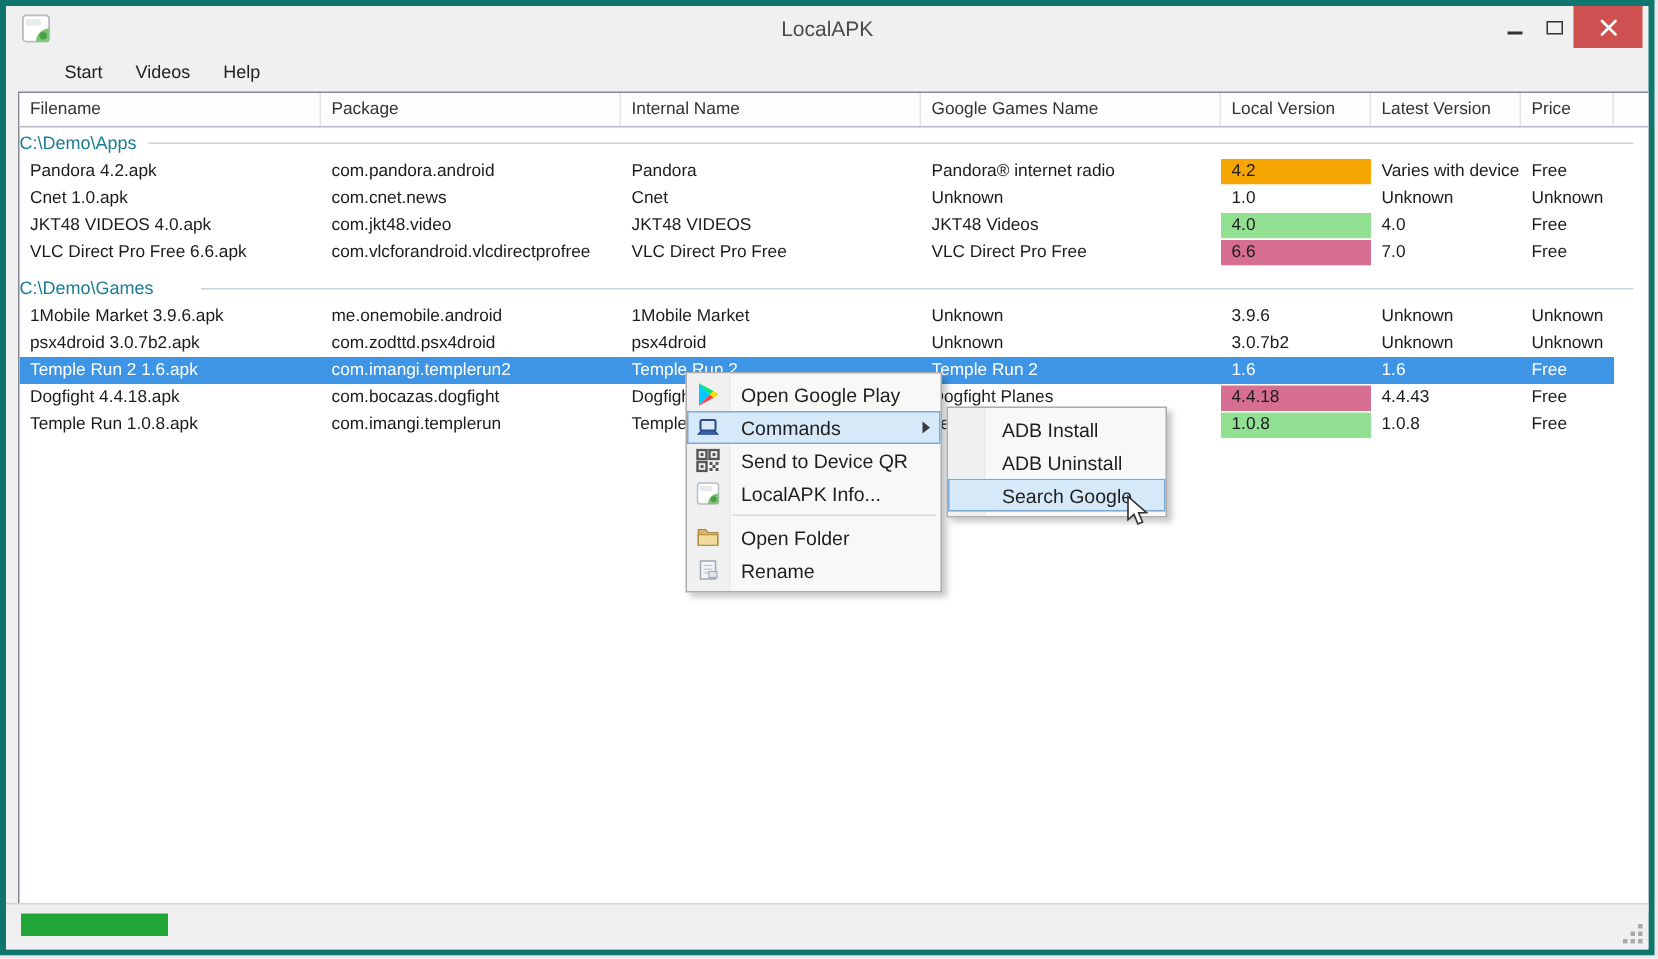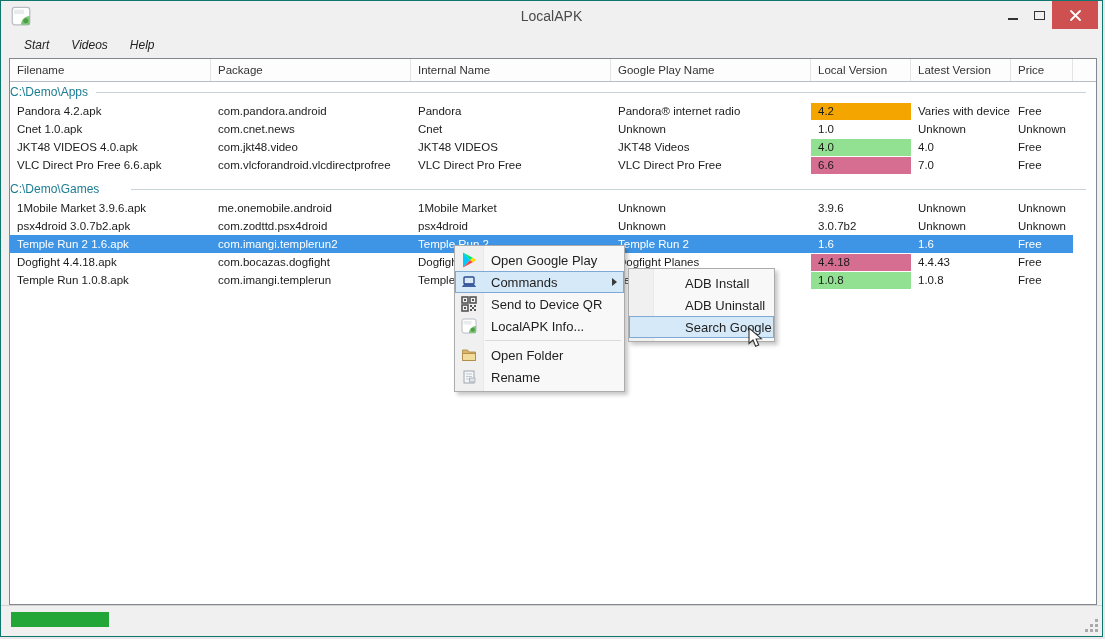--- a/index.html
+++ b/index.html
@@ -1,32 +1,32 @@
 <!DOCTYPE html>
 <html><head>
 <meta charset="utf-8">
 <style>
   html,body{margin:0;padding:0;background:#E8E8E8;}
   *{box-sizing:border-box;}
-  .window{position:relative;width:1103px;height:637px;margin:0;border:1px solid #0f766e;
+  .window{position:relative;width:1103px;height:637px;margin:0;border:4px solid #0f766e;
     background:#F0F0F0;font-family:"Liberation Sans",sans-serif;overflow:hidden;}
   
   .titlebar{position:absolute;left:0;top:0;right:0;height:30px;}
   .app-icon{position:absolute;left:10px;top:5px;width:20px;height:20px;}
   .app-icon svg{width:20px;height:20px;}
   .win-title{position:absolute;left:0;right:0;top:0;height:30px;line-height:30px;
     text-align:center;font-size:14px;color:#4A4A4A;}
   .win-controls{position:absolute;right:4px;top:0;height:28px;display:flex;align-items:stretch;}
   .wc{width:26px;display:flex;align-items:center;justify-content:center;cursor:default;}
   .wc.close{width:46px;}
   .glyph-min{width:10px;height:2px;background:#333;margin-top:8px;}
   .glyph-max{width:11px;height:9px;border:1.5px solid #333;background:transparent;}
   
   .menubar{position:absolute;left:0;top:30px;right:0;height:27px;display:flex;
-    align-items:center;padding-left:12px;font-size:12px;color:#222;font-style:italic;}
+    align-items:center;padding-left:28px;font-size:12px;color:#222;}
   .menubar-item{padding:5px 11px;}
   
   .table{position:absolute;left:8px;top:57px;width:1088px;height:547px;background:#fff;
     border:1px solid #828790;font-size:11.5px;color:#1B1B1B;overflow:hidden;}
   .thead{display:flex;height:23px;line-height:23px;border-bottom:1px solid #B6BCC2;color:#333;background:#FDFDFD;}
   .th{padding-left:7px;border-right:1px solid #E4E4E4;white-space:nowrap;overflow:hidden;}
   .th.filler{flex:1;border-right:none;}
   .group-row{display:flex;align-items:center;height:20px;}
   .group-label{padding-left:0;white-space:pre;font-size:12px;}
   .group-line{flex:1;height:1px;background:#C9D3DA;margin:0 10px 0 8px;}
@@ -41,21 +41,21 @@
   .grip{position:absolute;right:3px;bottom:3px;}
   
   .menu{position:absolute;background:#F8F8F8;border:1px solid #ACACAC;
     box-shadow:3px 3px 4px rgba(0,0,0,.22);padding:3px 0;z-index:20;font-size:13px;color:#1E1E1E;}
   .ctxmenu{left:453px;top:244px;width:171px;}
   .submenu{left:627px;top:267px;width:147px;z-index:25;}
   .menu::before{content:'';position:absolute;left:0;top:0;bottom:0;width:28px;
     background:#F0F0F0;border-right:1px solid #E9E9E9;}
   .submenu::before{width:24px;}
   .mi{position:relative;height:22px;display:flex;align-items:center;padding-left:36px;white-space:nowrap;}
-  .submenu .mi{padding-left:56px;}
+  .submenu .mi{padding-left:36px;}
   .mi .ic{position:absolute;left:6px;top:3px;width:16px;height:16px;}
   .mi .ic svg{width:16px;height:16px;}
   .mi .arrow{position:absolute;right:7px;top:7px;width:0;height:0;
     border-left:5px solid #3A3A3A;border-top:4px solid transparent;border-bottom:4px solid transparent;}
   .msep{height:1px;background:#DADADA;margin:3px 3px 3px 30px;position:relative;}
   .cursor{position:absolute;left:747px;top:326px;z-index:40;}
 </style>
 </head>
 <body>
 
@@ -88,21 +88,21 @@
       <div class="menubar-item">Start</div>
       <div class="menubar-item">Videos</div>
       <div class="menubar-item">Help</div>
     </div>
 
   <div class="table">
     <div class="thead">
         <div class="th" style="width: 201px;">Filename</div>
         <div class="th" style="width: 200px;">Package</div>
         <div class="th" style="width: 200px;">Internal Name</div>
-        <div class="th" style="width: 200px;">Google Play Name</div>
+        <div class="th" style="width: 200px;">Google Games Name</div>
         <div class="th" style="width: 100px;">Local Version</div>
         <div class="th" style="width: 100px;">Latest Version</div>
         <div class="th" style="width: 62px;">Price</div>
         <div class="th filler"></div>
       </div>
     <div class="tbody">
         <div class="group-row">
           <div class="group-label" style="color: rgb(27, 125, 147);">C:\Demo\Apps</div>
           <div class="group-line"></div>
         </div>

